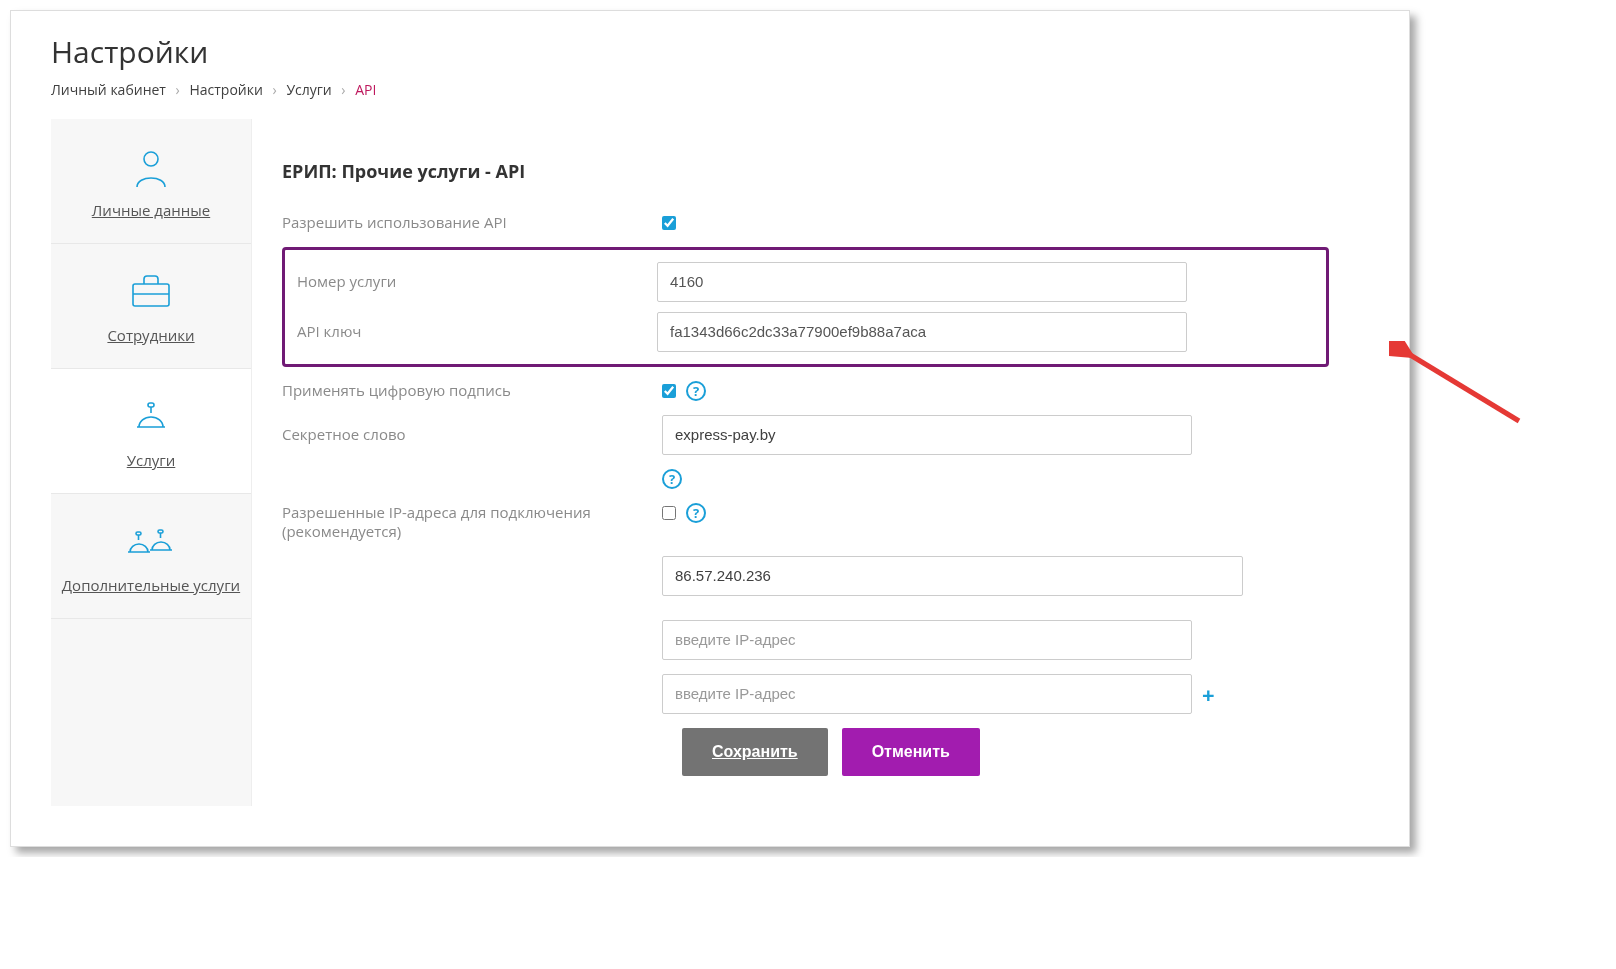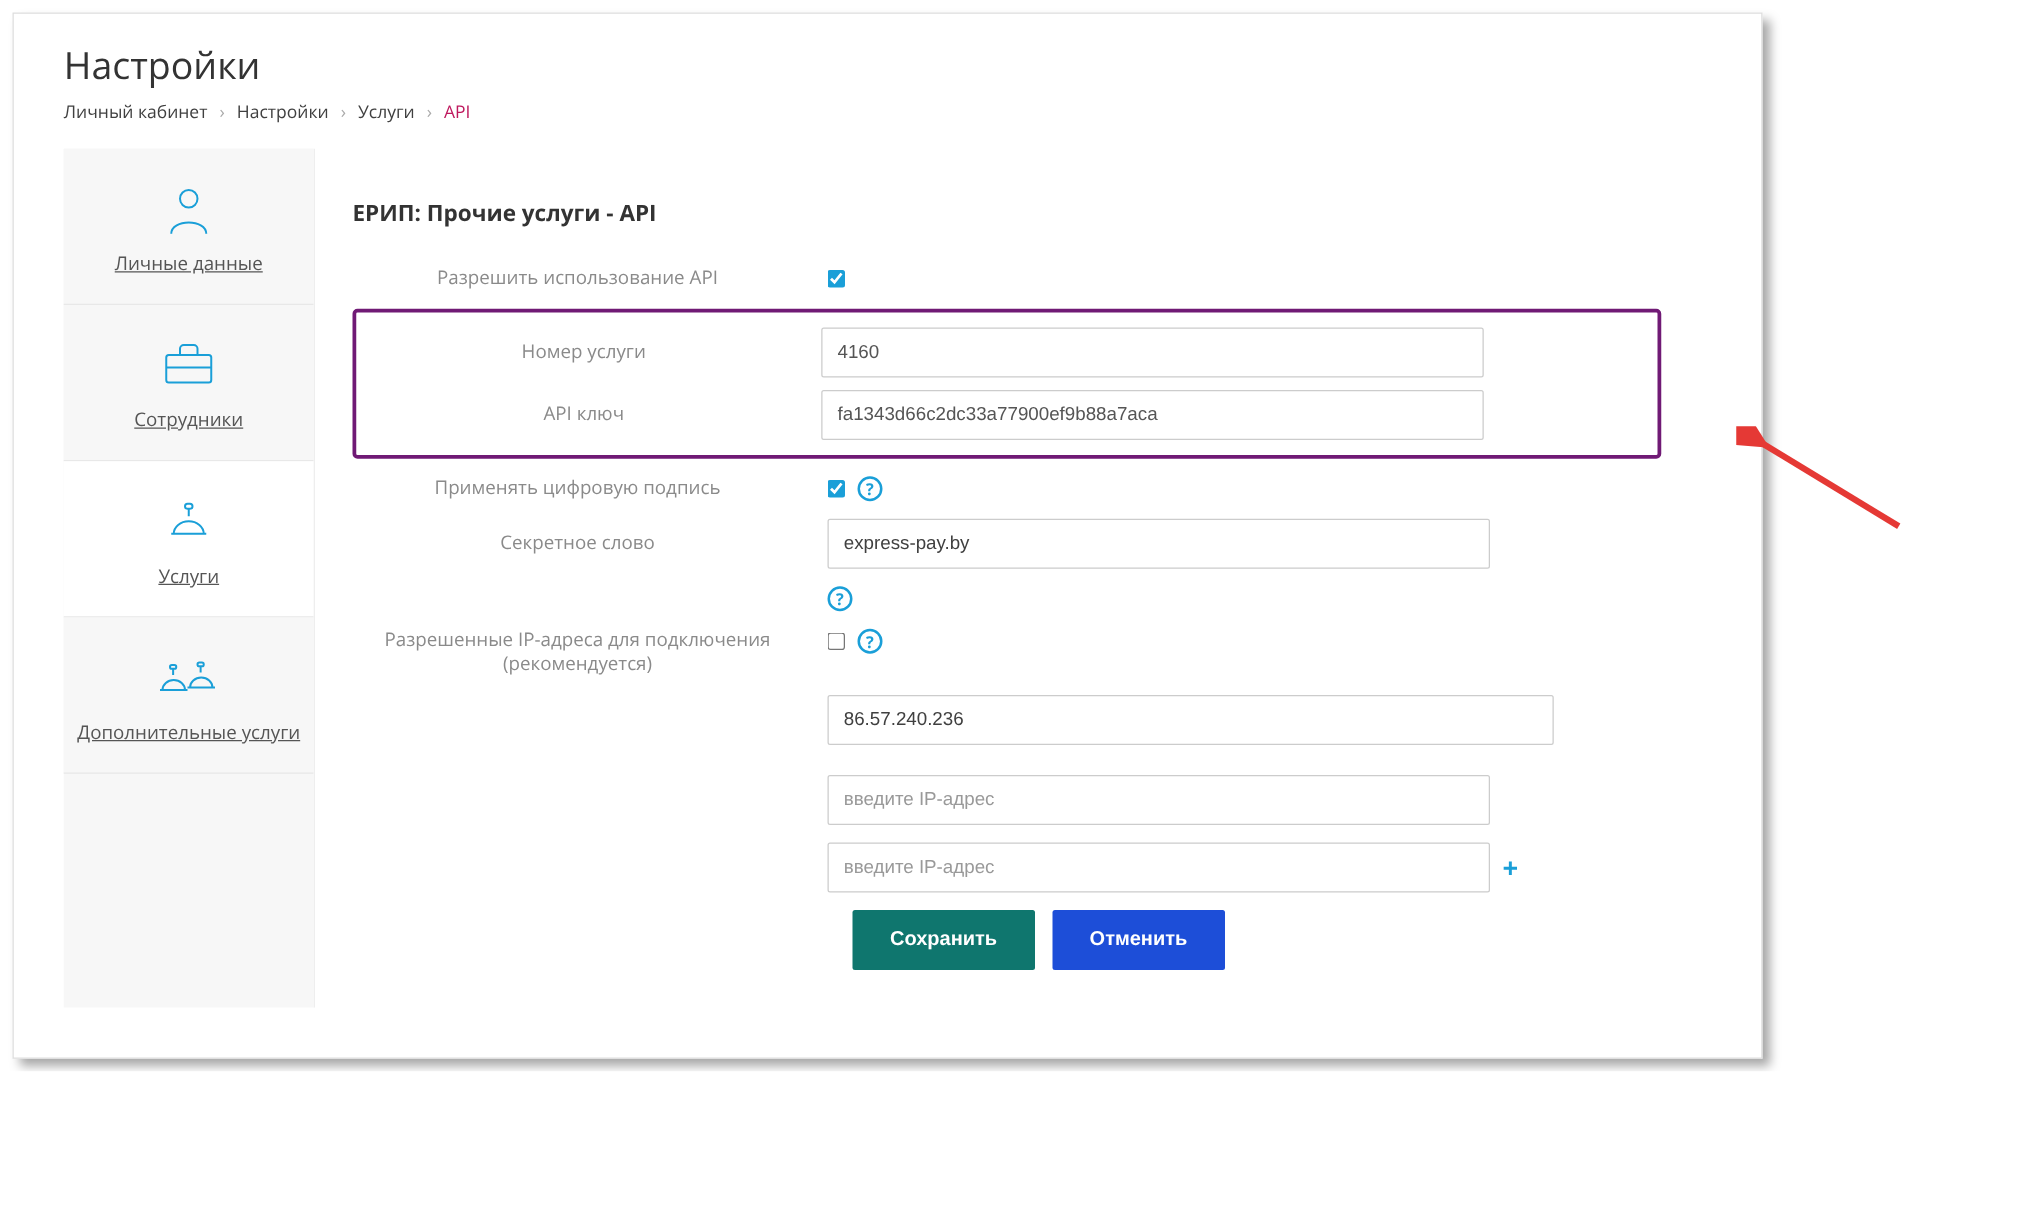--- a/index.html
+++ b/index.html
@@ -65,21 +65,21 @@
   color: #333;
   margin-bottom: 30px;
 }
 .form-row {
   display: flex;
   align-items: center;
   margin-bottom: 14px;
 }
 .form-label {
   width: 380px;
-  text-align: center;
+  text-align: left;
   padding-right: 20px;
   color: #8a8a8a;
   font-size: 15px;
   line-height: 1.3;
 }
 .form-control-wrap {
   flex: 1;
   display: flex;
   align-items: center;
   gap: 10px;
@@ -120,22 +120,22 @@
 .ip-block .form-input { margin-bottom:10px; width:581px; }
 .ip-row { display:flex; align-items:center; gap:10px; }
 .plus-icon { color:#1a9fd8; font-size:22px; font-weight:700; cursor:pointer; }
 .buttons-row { display:flex; gap:14px; margin-top:14px; margin-left:400px; }
 .btn {
   height: 48px; padding: 0 30px;
   border: none; color:#fff;
   font-size:16px; font-weight:600;
   cursor:pointer; border-radius:2px;
 }
-.btn-primary { background:#0f766e; }
-.btn-cancel { background:#1d4ed8; }
+.btn-primary { background:#737373;text-decoration:underline; }
+.btn-cancel { background:#a21caf; }
 
 .arrow-svg { position:absolute; right:-120px; top:330px; pointer-events:none; }
 </style>
 </head>
 <body>
 
 <div class="window">
 
   <h1 class="page-title">Настройки</h1>
 

